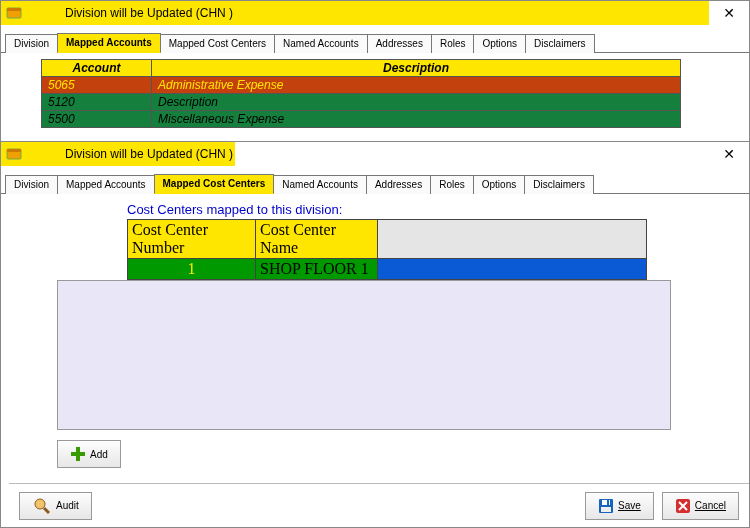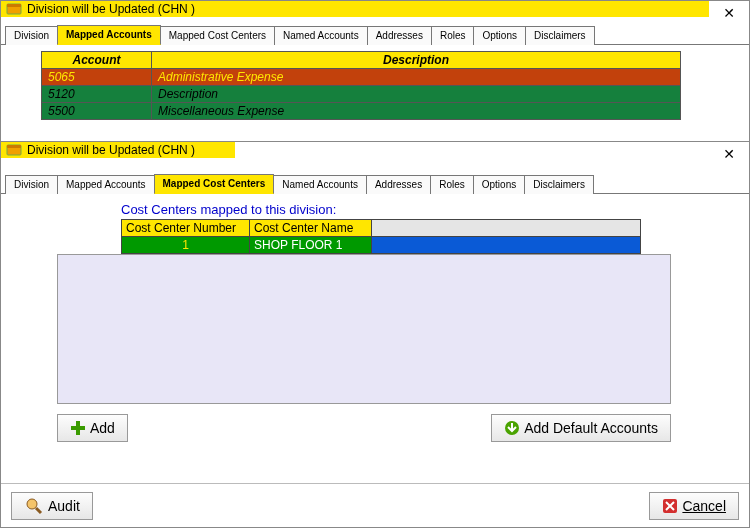--- a/index.html
+++ b/index.html
@@ -17,25 +17,26 @@
   .window {
     position: absolute;
     background: #fff;
     border: 1px solid #888;
   }
   .window.back {
     top: 0; left: 0; width: 748px; height: 526px;
     border: none;
   }
   .titlebar {
-    height: 16px;
+    height: 24px;
     background: #ffe600;
     display: flex;
     align-items: center;
     position: relative;
+    gap: 38px;
   }
   .titlebar .icon {
     width: 18px; height: 18px;
     margin: 0 4px;
     display: inline-flex;
     align-items: center;
     justify-content: center;
   }
   .titlebar .title {
     font-weight: normal;
@@ -118,53 +119,54 @@
     border-right: none;
   }
   .front .titlebar { background: #ffe600; width: 234px; }
   .front-close {
     position:absolute; top:0; right:0; width:40px; height:24px;
     display:flex; align-items:center; justify-content:center;
     font-size:14px; background:#fff; cursor:default;
   }
 
   .front-content {
-    padding: 4px 10px 0 14px;
+    padding: 4px 10px 0 20px;
   }
   .cc-caption {
     color: #0000cc;
     font-size: 13px;
     margin: 4px 0 2px 106px;
   }
   .cc-table-wrap {
     margin-left: 106px;
     width: 520px;
   }
   .cc-table {
     border-collapse: collapse;
     width: 100%;
   }
   .cc-table th, .cc-table td {
     border: 1px solid #444;
-    font-size: 12px;
+    font-size: 16px;
     padding: 1px 4px;
+    font-family: Liberation Serif, serif;
   }
   .cc-table th {
     background: #ffe600;
     font-weight: normal;
     text-align: left;
   }
   .cc-table th.blank {
     background: #e5e5e5;
   }
   .cc-row td.num {
     background: #009900; color: #ffe600; text-align: center; width:126px;
   }
   .cc-row td.name {
-    background: #009900; color: #ffffff; width:120px;
+    background: #009900; color: #000000; width:120px;
   }
   .cc-row td.rest {
     background: #0a5ad6; color:#fff;
   }
 
   .list-area {
     margin: 0 10px;
     width: 614px;
     height: 150px;
     background: #e8e6f7;
@@ -172,35 +174,35 @@
     margin-left: 56px;
   }
 
   .btn {
     display: inline-flex;
     align-items: center;
     gap: 4px;
     border: 1px solid #999;
     background: linear-gradient(#fdfdfd,#e7e7e7);
     padding: 2px 12px;
-    font-size: 14px;
+    font-size: 10px;
     cursor: default;
     height: 28px;
   }
   .action-row {
     display: flex;
     margin: 10px 10px 0 56px;
     gap: 8px;
     width: 614px;
   }
   .action-row .spacer { flex:1; }
 
   .bottom-bar {
     position: absolute;
-    bottom: 0; left: 0; right: 0;
+    bottom: 0; left: 8px; right: 0;
     height: 44px;
     border-top: 1px solid #bbb;
     display: flex;
     align-items: center;
     padding: 0 10px;
     background: #fff;
   }
   .bottom-bar .spacer { flex:1; }
 
   svg { display:block; }
@@ -314,43 +316,45 @@
     <button class="btn">
       <span>
         <svg class="ico16" viewBox="0 0 16 16">
             <rect x="6" y="1" width="4" height="14" fill="#3a9b00"></rect>
             <rect x="1" y="6" width="14" height="4" fill="#3a9b00"></rect>
           </svg>
       </span>
       <span>Add</span>
     </button>
     <div class="spacer"></div>
-    <button class="btn">
-      <span>
-        <svg class="ico16" viewBox="0 0 16 16">
-            <circle cx="8" cy="8" r="7" fill="#4aa300"></circle>
-            <path d="M8 3 L8 10 M4 7 L8 11 L12 7" stroke="#fff" stroke-width="2" fill="none"></path>
-          </svg>
-      </span>
-      <span>Add Default Accounts</span>
-    </button>
   </div>
 </div>
 
 <div class="bottom-bar">
   <button class="btn">
     <span>
       <svg class="ico20" viewBox="0 0 20 20">
           <circle cx="8" cy="8" r="5" fill="#f4c46a" stroke="#8a5a20"></circle>
           <line x1="12" y1="12" x2="17" y2="17" stroke="#8a5a20" stroke-width="3"></line>
         </svg>
     </span>
     <span>Audit</span>
   </button>
   <div class="spacer"></div>
+  <button class="btn" style="margin-right:8px;">
+    <span>
+      <svg class="ico16" viewBox="0 0 16 16">
+          <rect x="1" y="1" width="14" height="14" rx="1" fill="#1565c0"></rect>
+          <rect x="4" y="2" width="8" height="5" fill="#fff"></rect>
+          <rect x="9" y="2" width="2" height="5" fill="#1565c0"></rect>
+          <rect x="3" y="9" width="10" height="5" fill="#eee"></rect>
+        </svg>
+    </span>
+    <span style="text-decoration: underline; text-decoration-color:#000;">Save</span>
+  </button>
   <button class="btn">
     <span>
       <svg class="ico16" viewBox="0 0 16 16">
           <rect x="1" y="1" width="14" height="14" rx="2" fill="#d32f2f"></rect>
           <path d="M4 4 L12 12 M12 4 L4 12" stroke="#fff" stroke-width="2"></path>
         </svg>
     </span>
     <span style="text-decoration: underline; text-decoration-color:#000;text-align:right;">Cancel</span>
   </button>
 </div>

